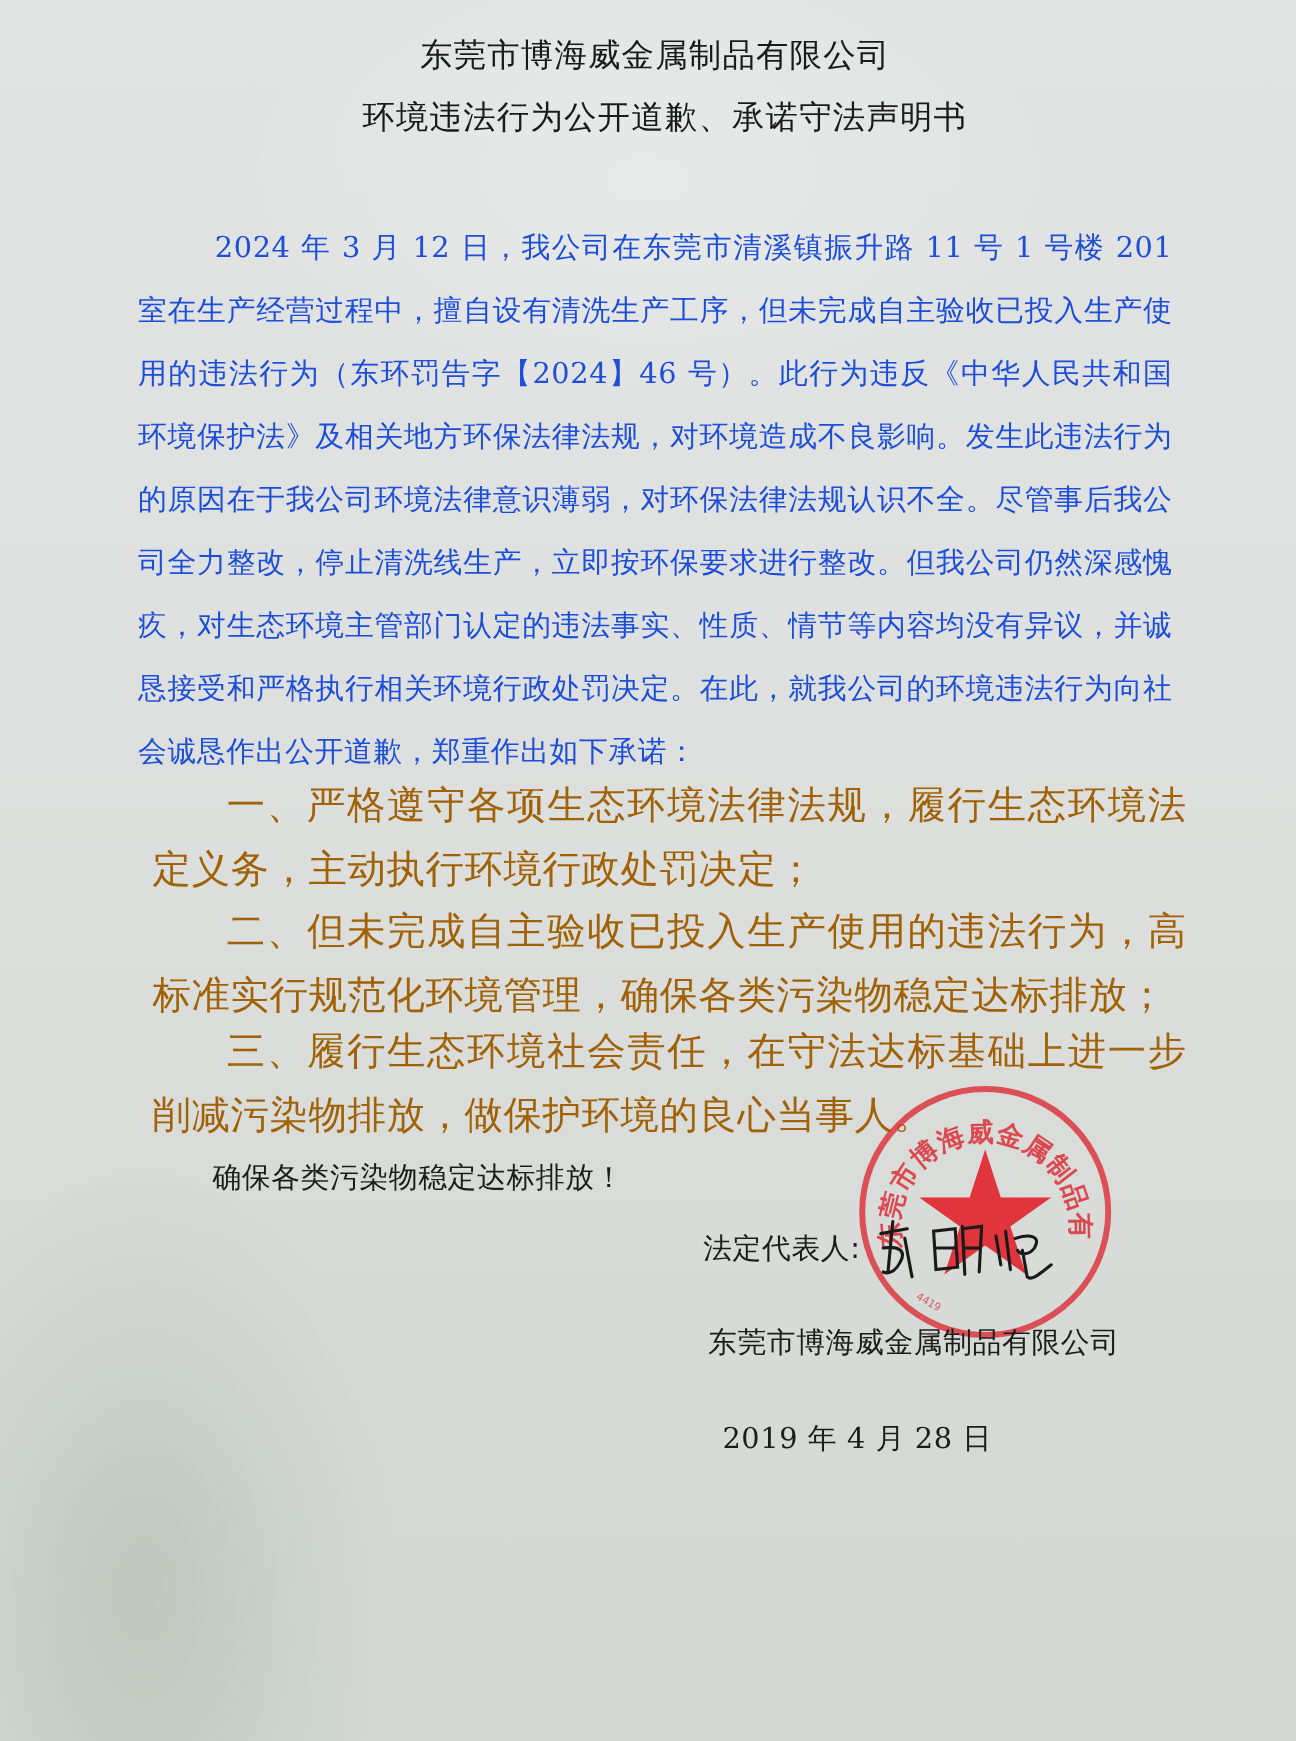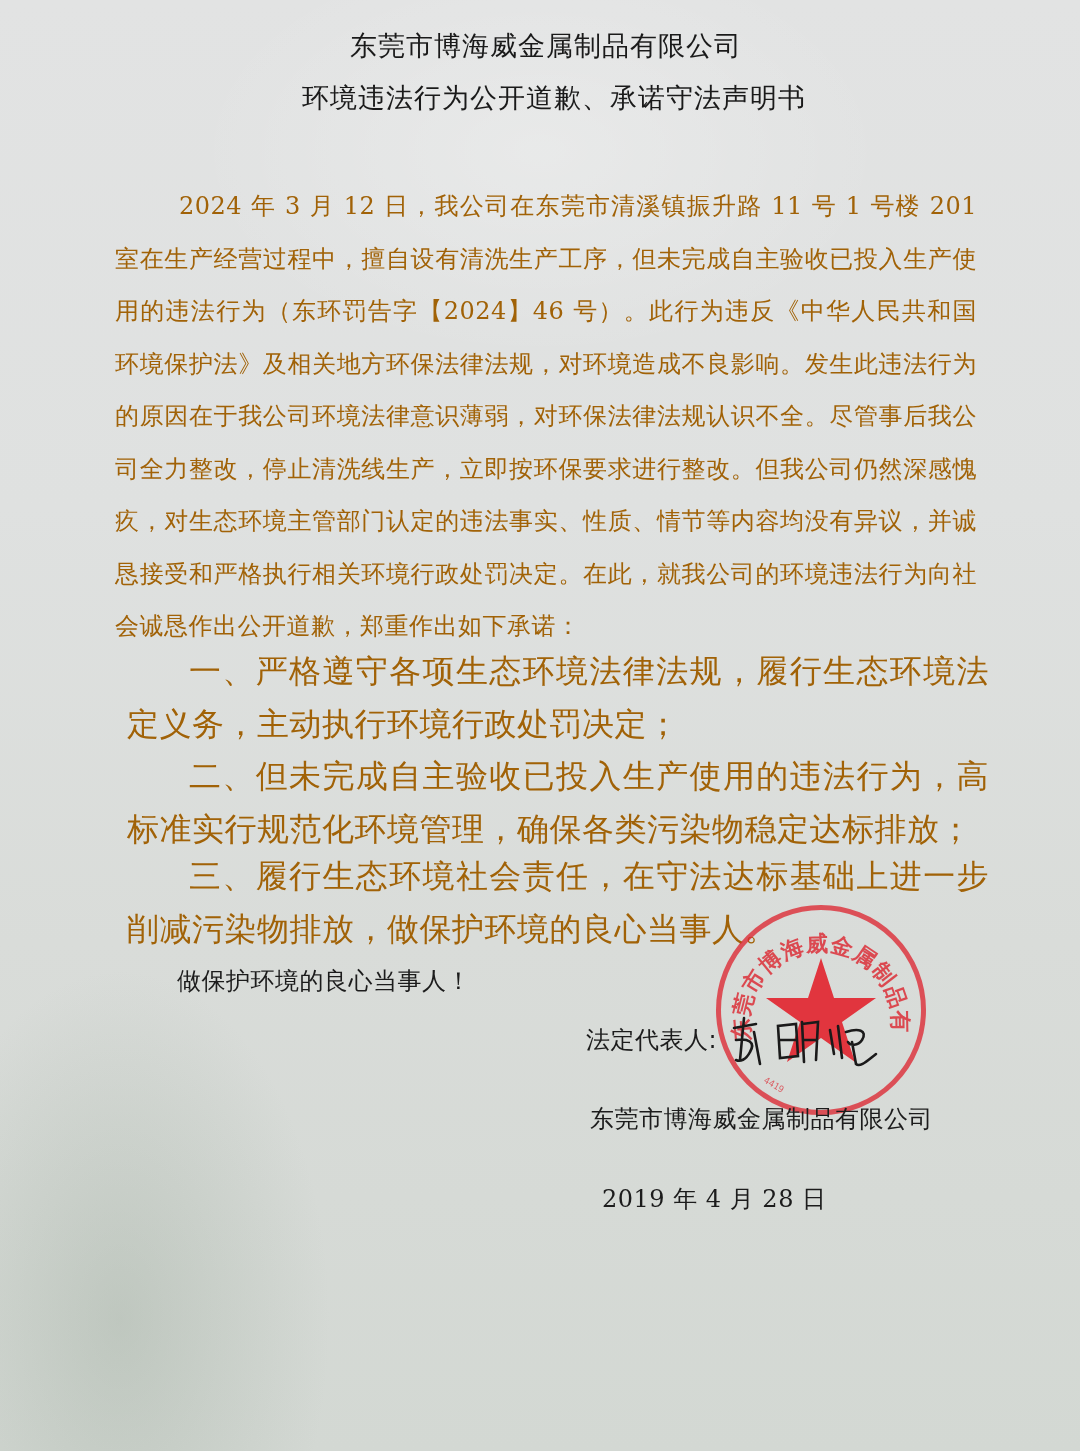--- a/index.html
+++ b/index.html
@@ -20,21 +20,21 @@
     .doc-title {
       position: absolute; left: 0; width: 1080px; text-align: center;
       font-family: "DejaVu Sans", "Liberation Sans", sans-serif;
       font-size: 27px; letter-spacing: 1px; color: #1a1a1a;
     }
     .title-1 { top: 28px; left: 6px; }
     .title-2 { top: 80px; left: 14px; }
 
     .body-text {
       position: absolute; left: 115px; top: 180px; width: 862px;
-      font-size: 24px; line-height: 52.5px; color: #a16207;
+      font-size: 24px; line-height: 52.5px; color: #1d4ed8;
       text-align: justify; text-align-last: left;
       text-indent: 64px;
       letter-spacing: 0.5px;
     }
     .commit {
       position: absolute; left: 115px; width: 862px;
       font-size: 32px; line-height: 53px; color: #a16207;
       text-align: justify; text-align-last: left;
       text-indent: 62px; letter-spacing: 0.5px; margin-left: 12px;
     }
@@ -78,21 +78,21 @@
 
 <div class="doc-title title-1">东莞市博海威金属制品有限公司</div>
 <div class="doc-title title-2">环境违法行为公开道歉、承诺守法声明书</div>
 
 <p class="body-text">2024 年 3 月 12 日，我公司在东莞市清溪镇振升路 11 号 1 号楼 201 室在生产经营过程中，擅自设有清洗生产工序，但未完成自主验收已投入生产使用的违法行为（东环罚告字【2024】46 号）。此行为违反《中华人民共和国环境保护法》及相关地方环保法律法规，对环境造成不良影响。发生此违法行为的原因在于我公司环境法律意识薄弱，对环保法律法规认识不全。尽管事后我公司全力整改，停止清洗线生产，立即按环保要求进行整改。但我公司仍然深感愧疚，对生态环境主管部门认定的违法事实、性质、情节等内容均没有异议，并诚恳接受和严格执行相关环境行政处罚决定。在此，就我公司的环境违法行为向社会诚恳作出公开道歉，郑重作出如下承诺：</p>
 
 <p class="commit commit-1">一、严格遵守各项生态环境法律法规，履行生态环境法定义务，主动执行环境行政处罚决定；</p>
 <p class="commit commit-2">二、但未完成自主验收已投入生产使用的违法行为，高标准实行规范化环境管理，确保各类污染物稳定达标排放；</p>
 <p class="commit commit-3">三、履行生态环境社会责任，在守法达标基础上进一步削减污染物排放，做保护环境的良心当事人。</p>
 
-<p class="closing">做保护环境的良心当事人！</p>
+<p class="closing">确保各类污染物稳定达标排放！</p>
 
 <div class="seal">
   <svg width="200" height="200" viewBox="0 0 200 200">
     <defs>
       <path id="sealArc" d="M 30 130 A 72 72 0 1 1 170 130"></path>
     </defs>
     <text font-size="22" fill="rgba(220,40,50,0.82)" font-family="DejaVu Sans, sans-serif" font-weight="bold" letter-spacing="1">
       <textPath href="#sealArc" startOffset="0">东莞市博海威金属制品有限公司</textPath>
     </text>
     <polygon points="100,48 113,88 155,88 121,112 134,152 100,128 66,152 79,112 45,88 87,88" fill="rgba(225,30,40,0.88)"></polygon>

